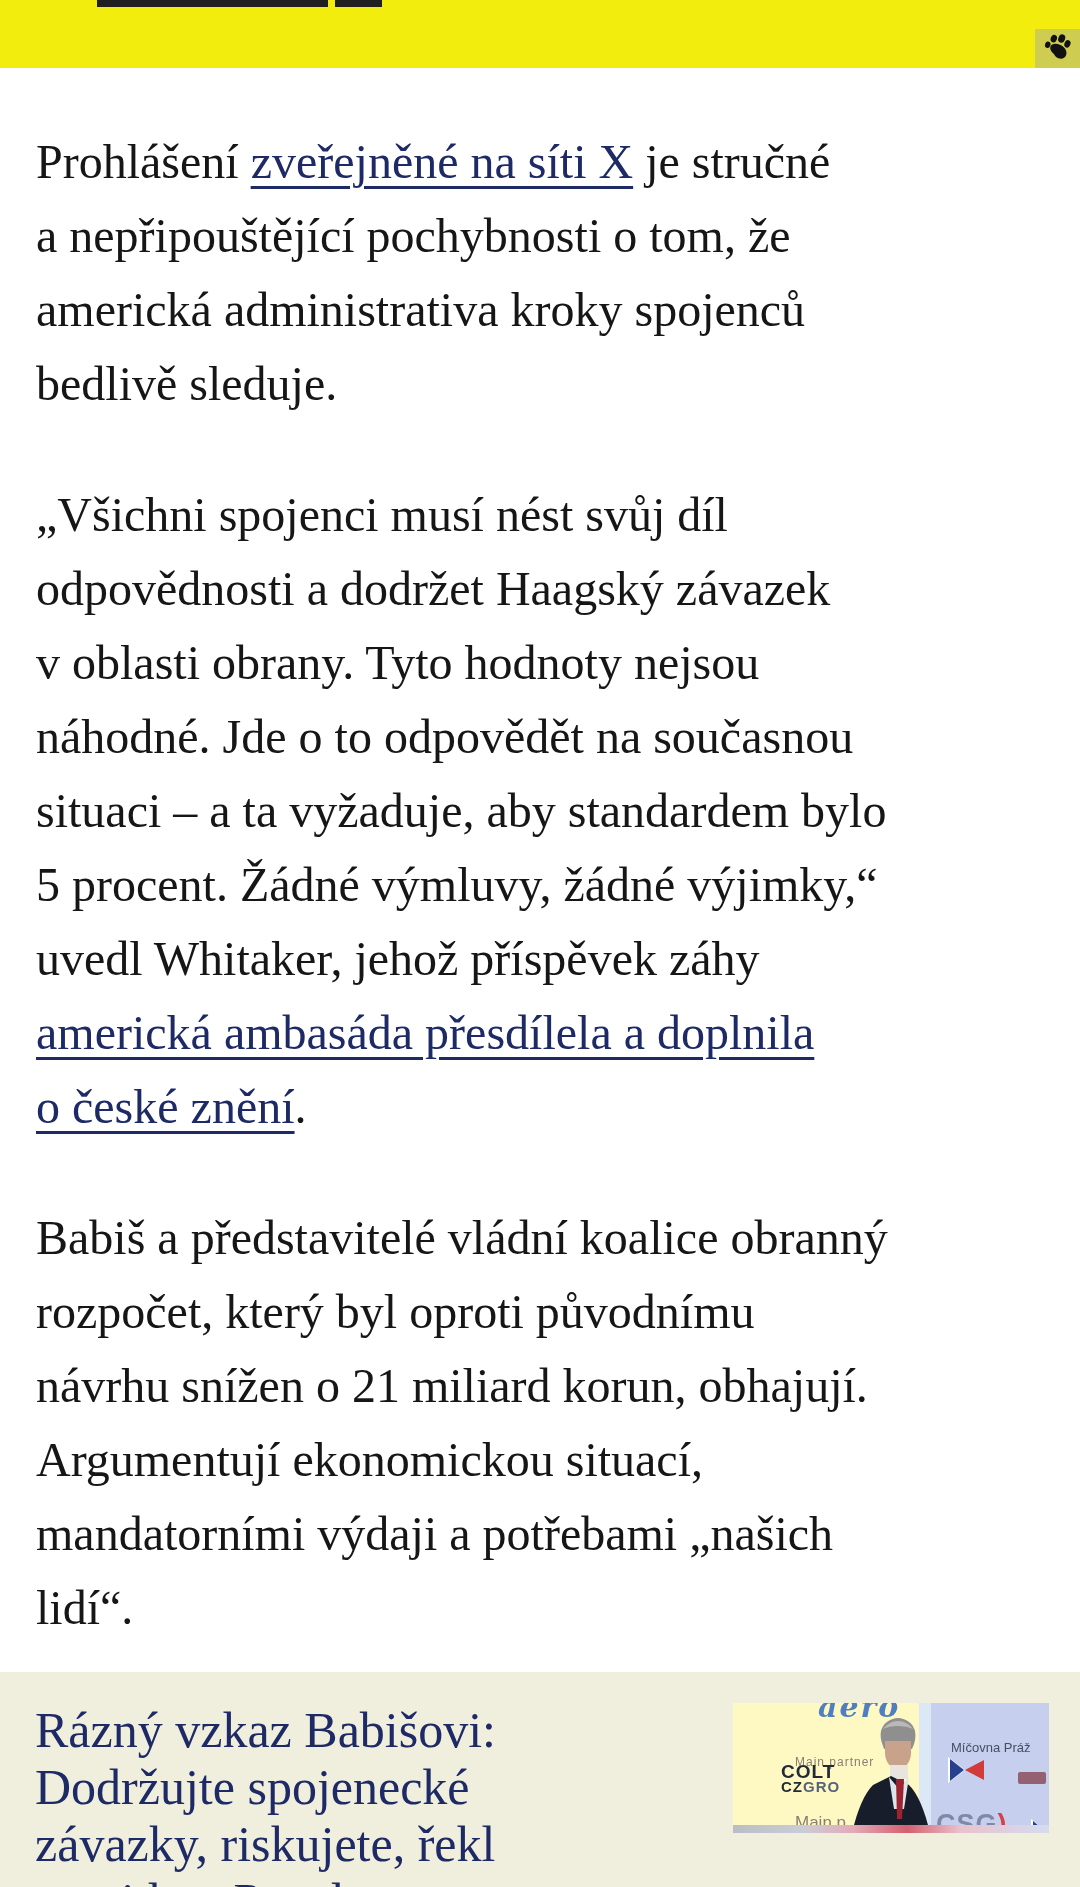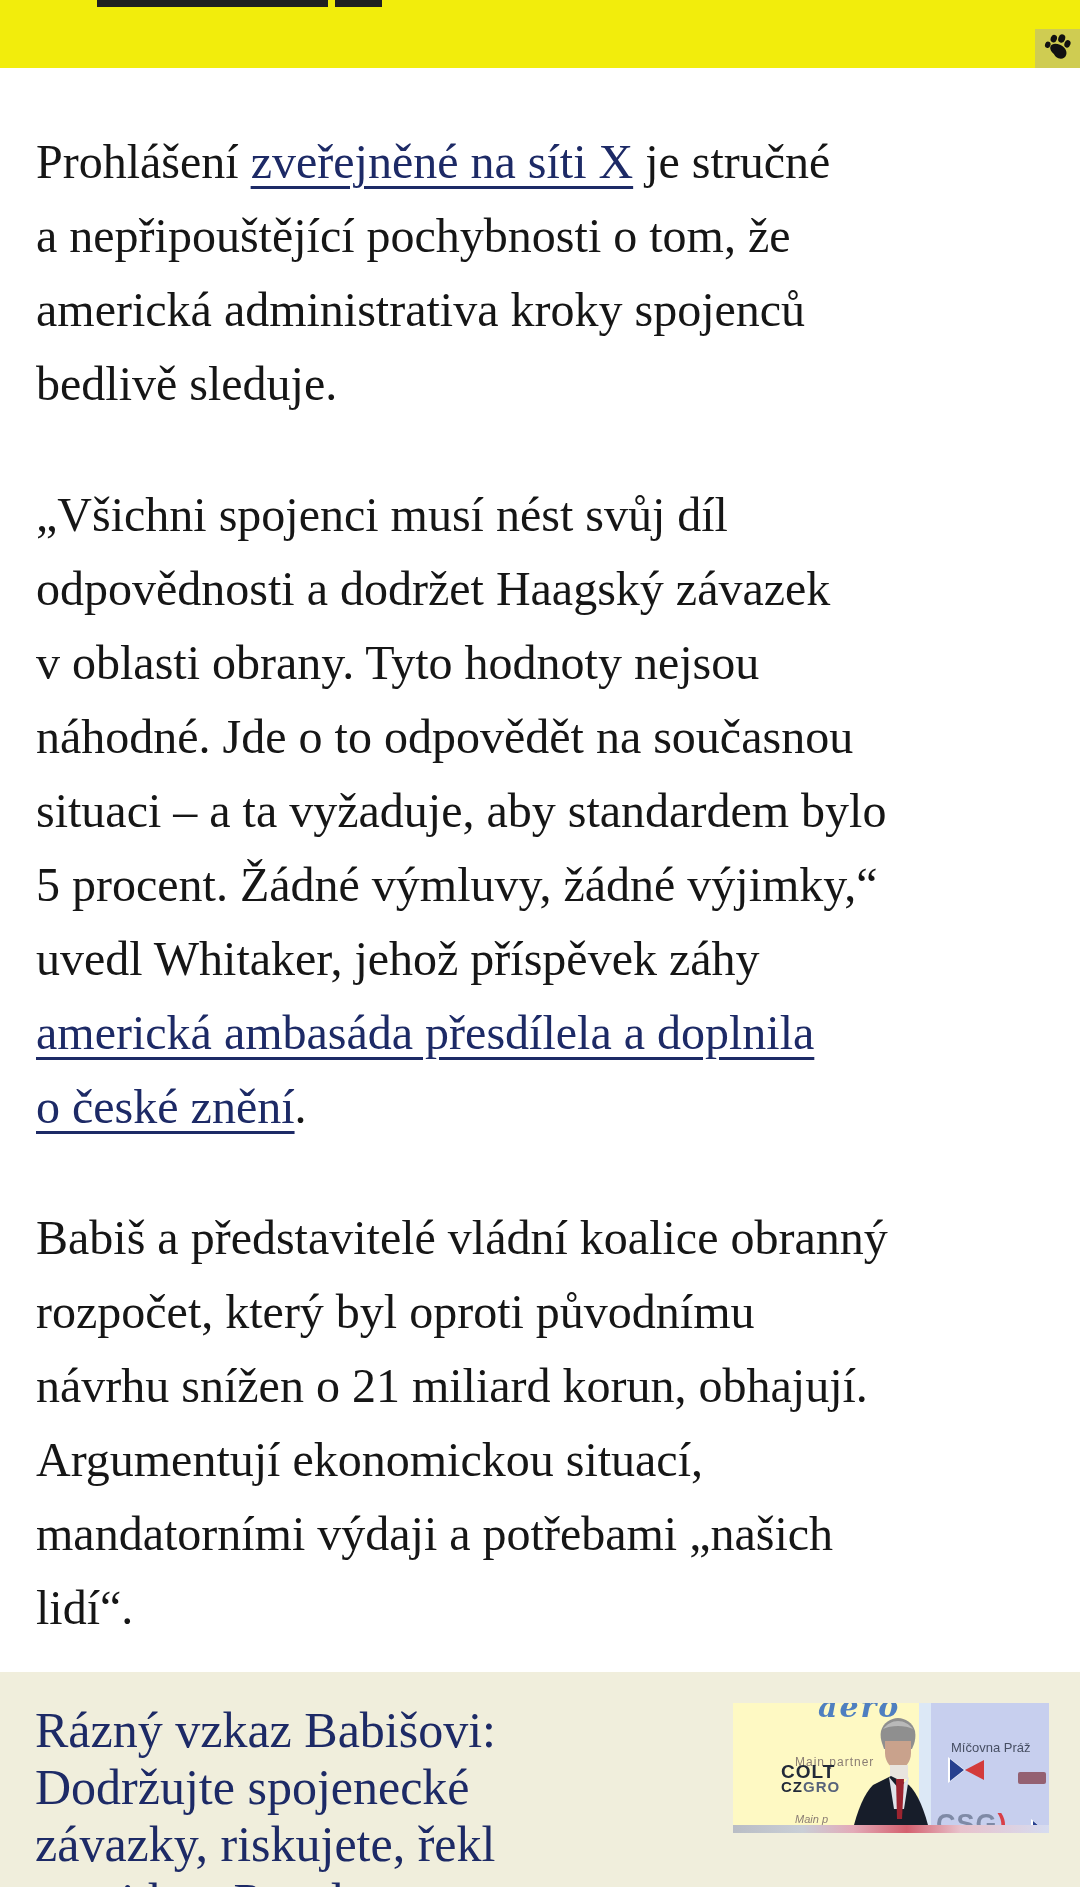--- a/index.html
+++ b/index.html
@@ -33,21 +33,21 @@
          background:#fef9c3;cursor:pointer;}
   .thumb .panel-divider{position:absolute;left:186px;top:0;width:12px;height:184px;background:#dce8f6;}
   .thumb .panel-right{position:absolute;left:198px;top:0;width:118px;height:184px;background:#c7cfee;}
   .t-txt{position:absolute;color:#474f63;font-family:"Liberation Sans","DejaVu Sans",sans-serif;}
   .t-aero{left:85px;top:-14px;font-size:30px;font-style:italic;font-weight:bold;color:#4f7fc0;
           font-family:"DejaVu Serif",serif;letter-spacing:2px;}
   .t-mainpartner{left:62px;top:52px;font-size:12px;color:#8a7d74;letter-spacing:1px;}
   .t-colt{left:48px;top:60px;font-size:19px;font-weight:800;color:#222a38;letter-spacing:1px;line-height:18px;}
   .t-czgro{left:48px;top:75px;font-size:15px;font-weight:800;letter-spacing:1px;line-height:18px;}
   .t-czgro .cz{color:#222a38;} .t-czgro .gro{color:#57637a;}
-  .t-main2{left:62px;top:110px;font-size:11px;color:#8a7d74;font-style:italic;}
+  .t-main2{left:62px;top:110px;font-size:17px;color:#8a7d74;}
   .t-lockheed{left:28px;top:156px;font-size:14px;font-weight:bold;font-style:italic;color:#2c4878;letter-spacing:1px;}
   .t-venue{left:218px;top:8px;font-size:13px;color:#474f63;margin-top:29px;}
   .t-csg{left:203px;top:106px;font-size:27px;font-weight:800;letter-spacing:1px;
          font-family:Liberation Sans, sans-serif;}
   .t-csg .csg{color:#7f8aa6;} .t-csg .paren{color:#d93f47;}
   .flag-logo{position:absolute;}
   .f1{left:215px;top:52px;width:38px;height:30px;}
   .f2{left:298px;top:112px;width:36px;height:34px;}
   .red-smudge{position:absolute;left:285px;top:69px;width:28px;height:12px;background:#7a2730;opacity:.65;border-radius:2px;}
   .man-svg{position:absolute;left:0;top:0;width:316px;height:184px;}

